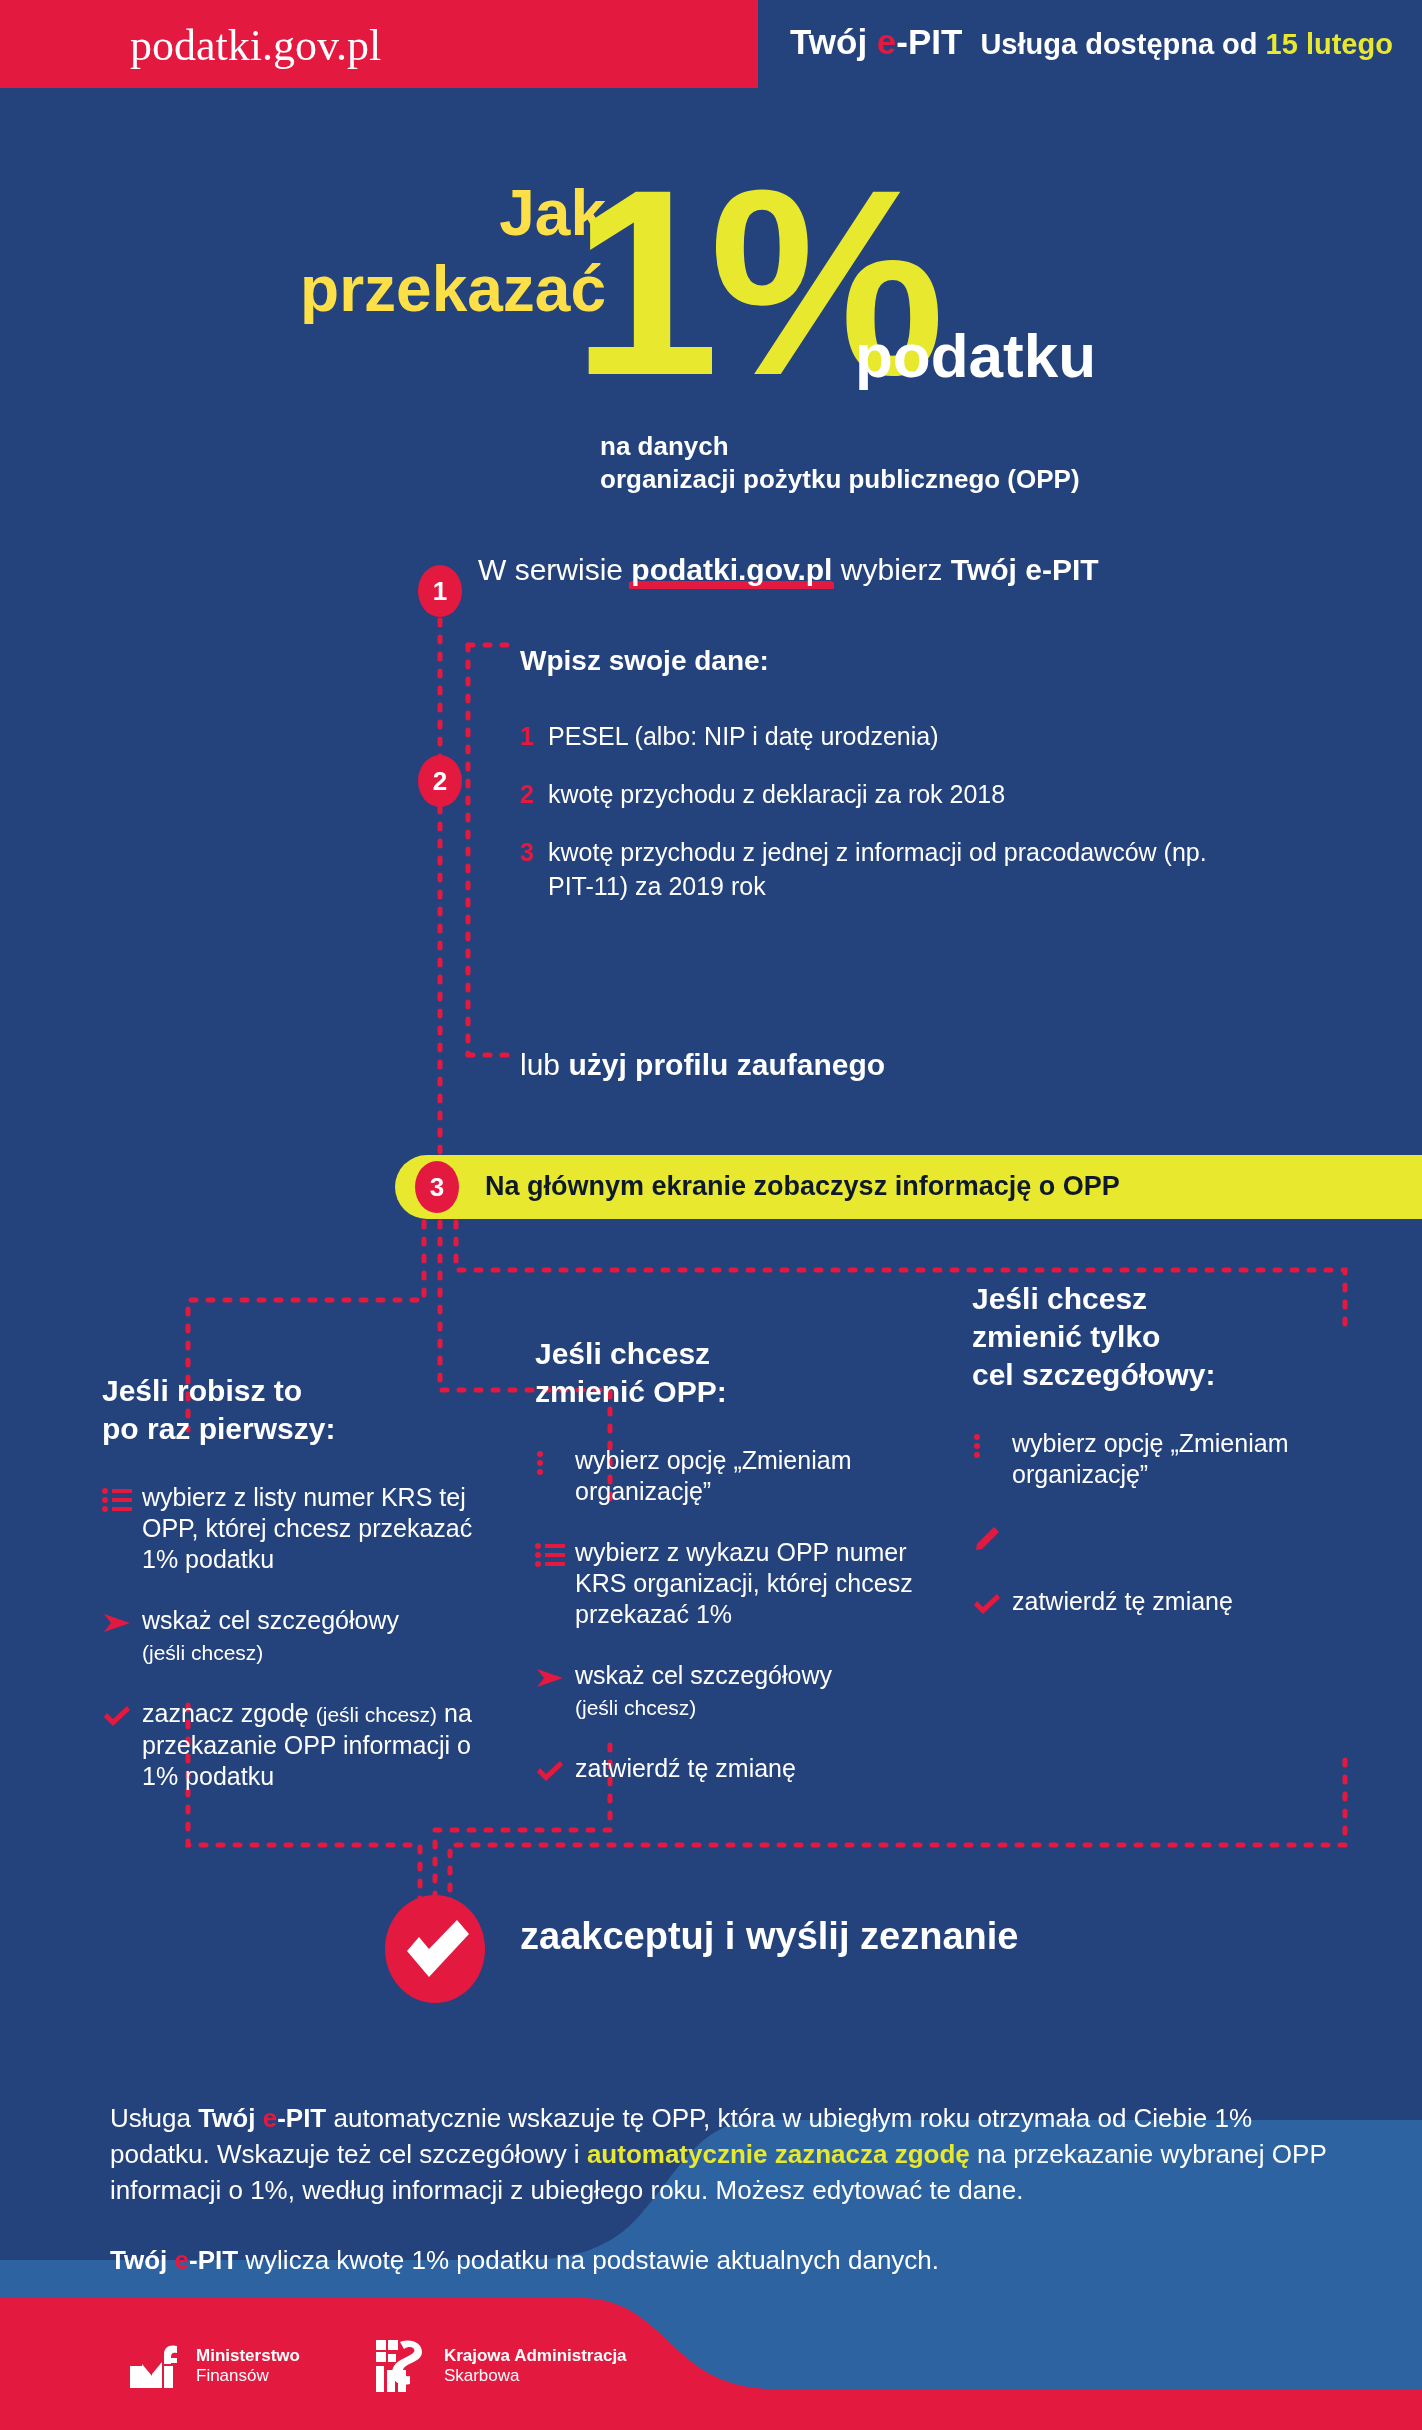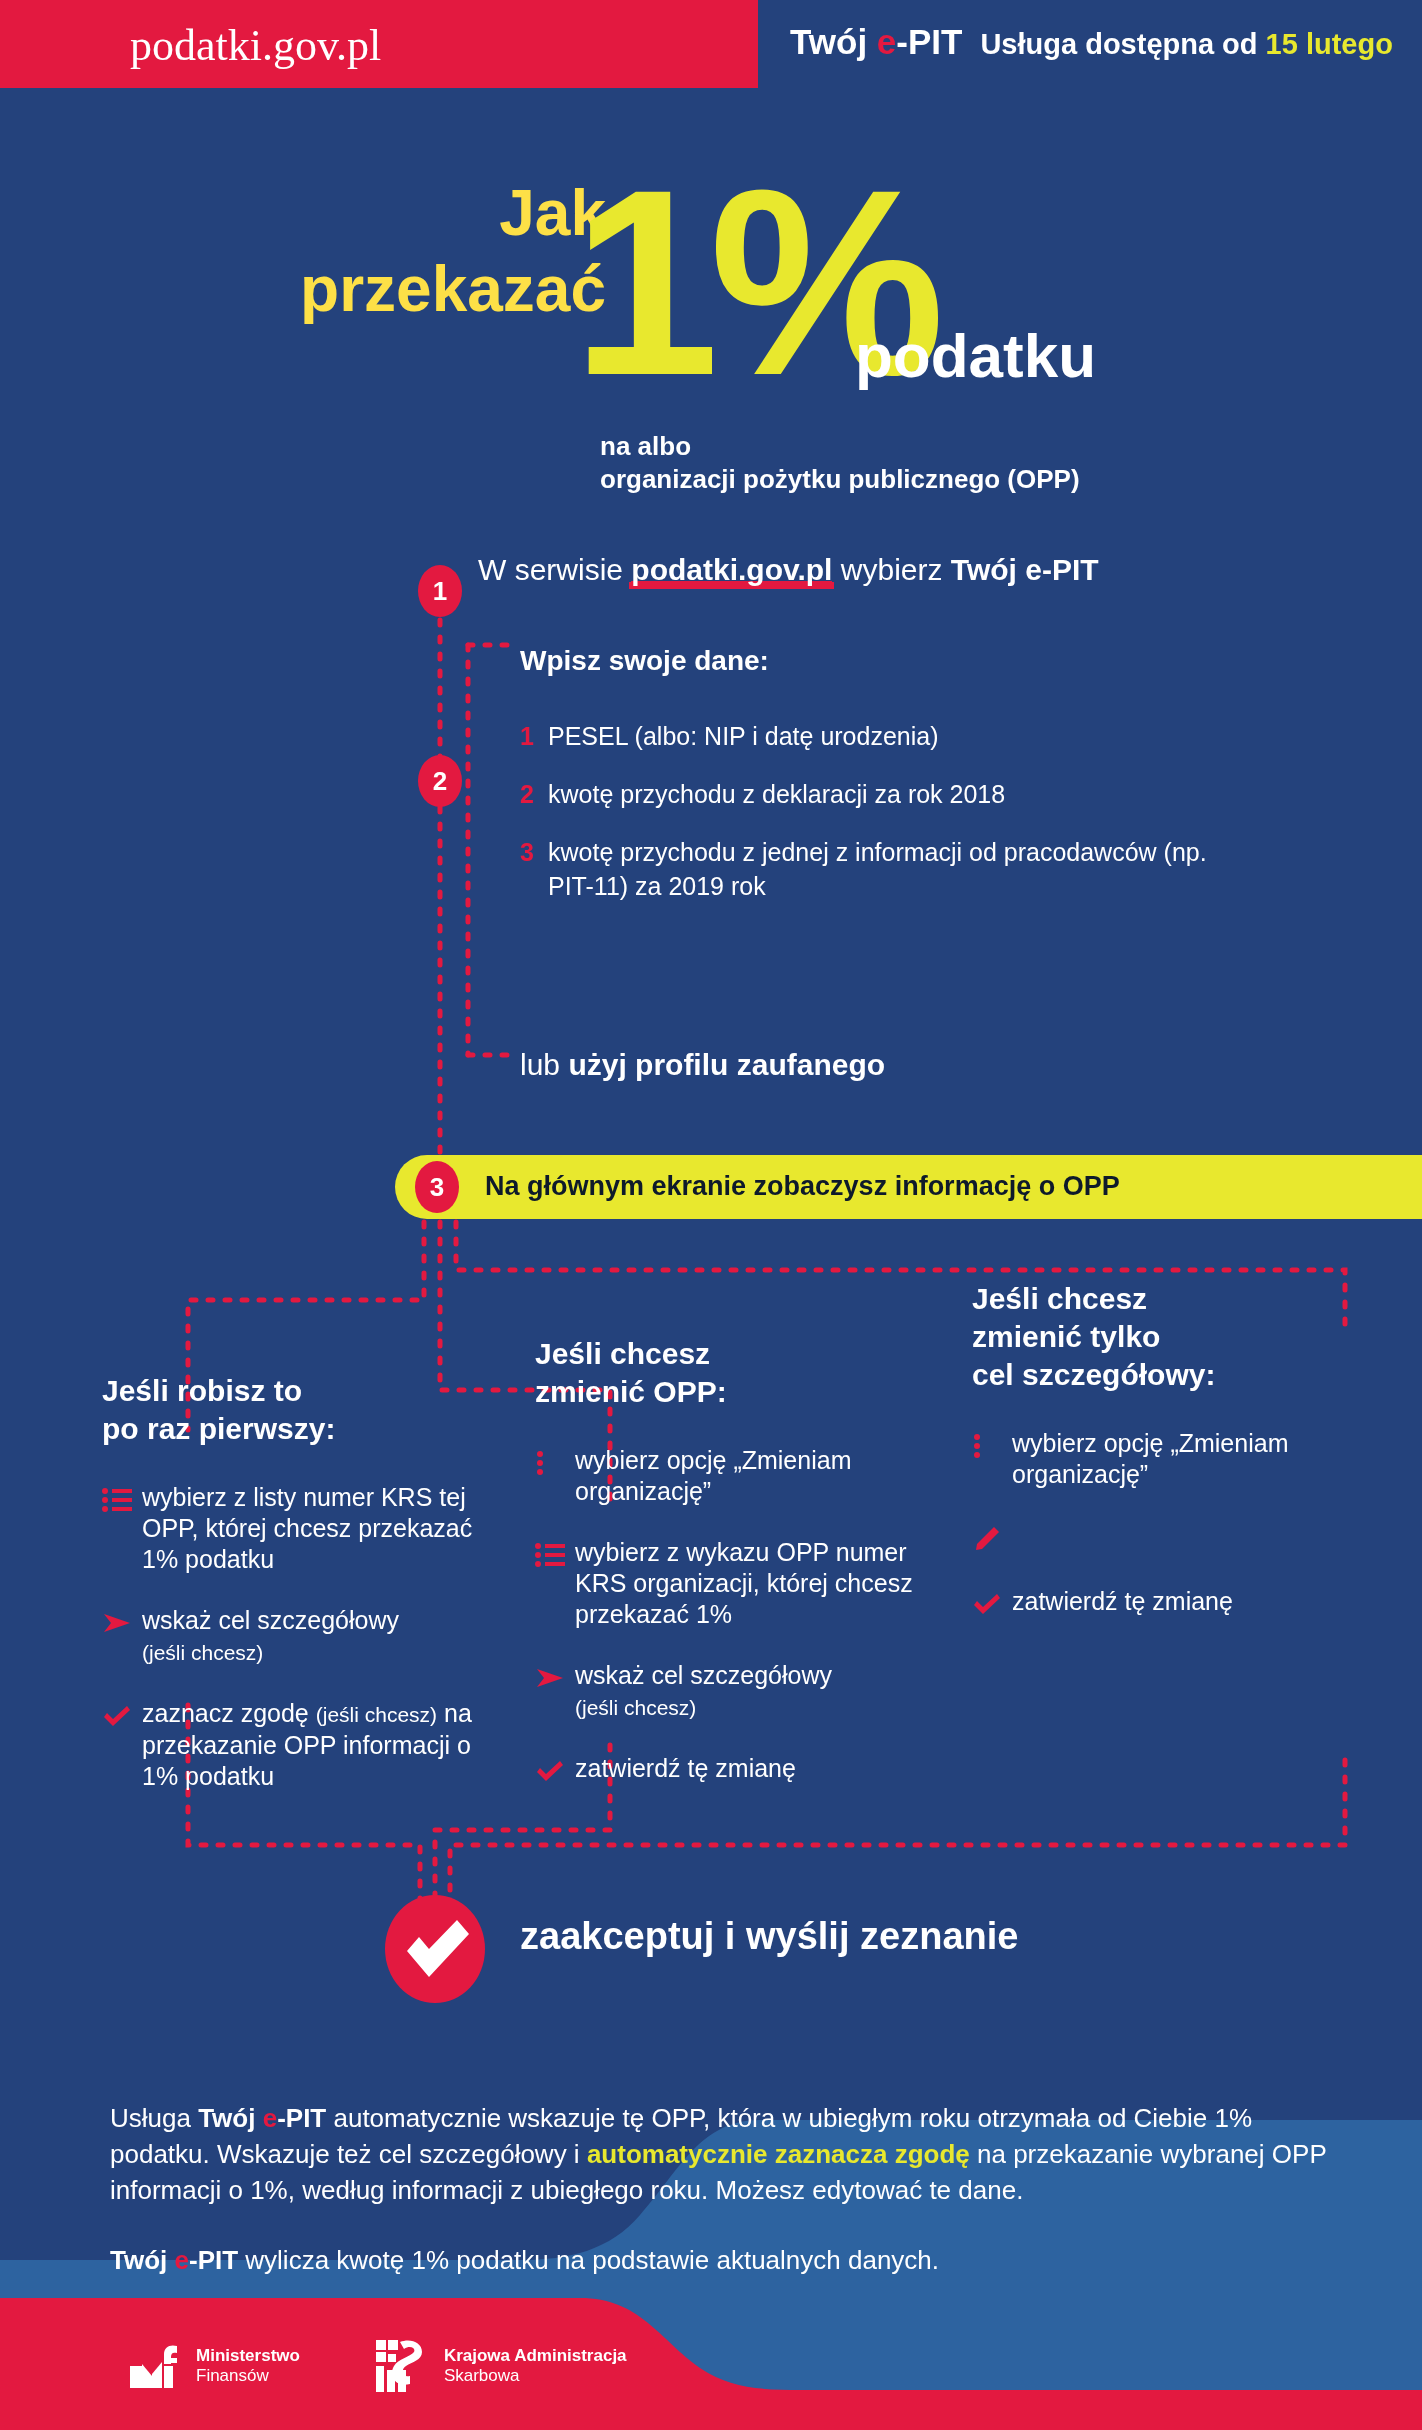--- a/index.html
+++ b/index.html
@@ -155,21 +155,21 @@
 </div>
 
 <div class="hero">
   <div class="hero-jak">
     <div>Jak</div>
     <div>przekazać</div>
   </div>
   <div class="hero-pct">1%</div>
   <div class="hero-podatku">podatku</div>
   <div class="hero-sub">
-    <div>na albo</div>
+    <div>na danych</div>
     <div>organizacji pożytku publicznego (OPP)</div>
   </div>
 </div>
 
 <svg class="flow" viewBox="0 0 1422 2430">
   <g stroke="#E31940" stroke-width="5" fill="none" stroke-dasharray="5 12" stroke-linecap="round">
 
     <path d="M440,620 L440,1160"></path>
 
     <path d="M468,645 L468,1055"></path>

